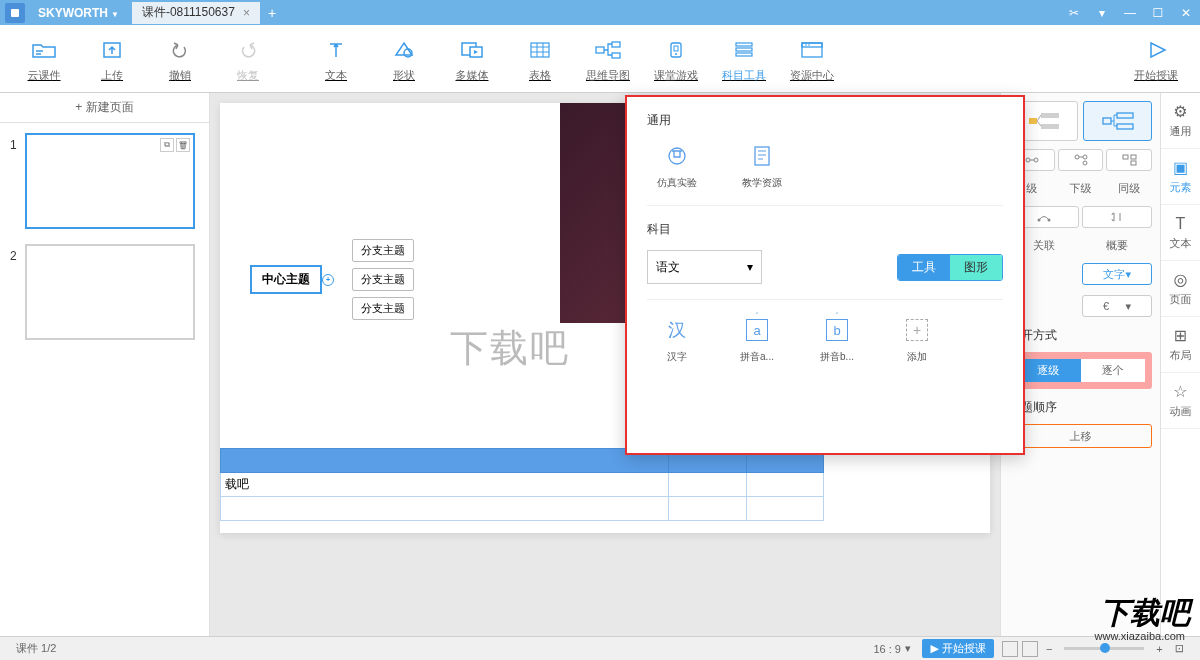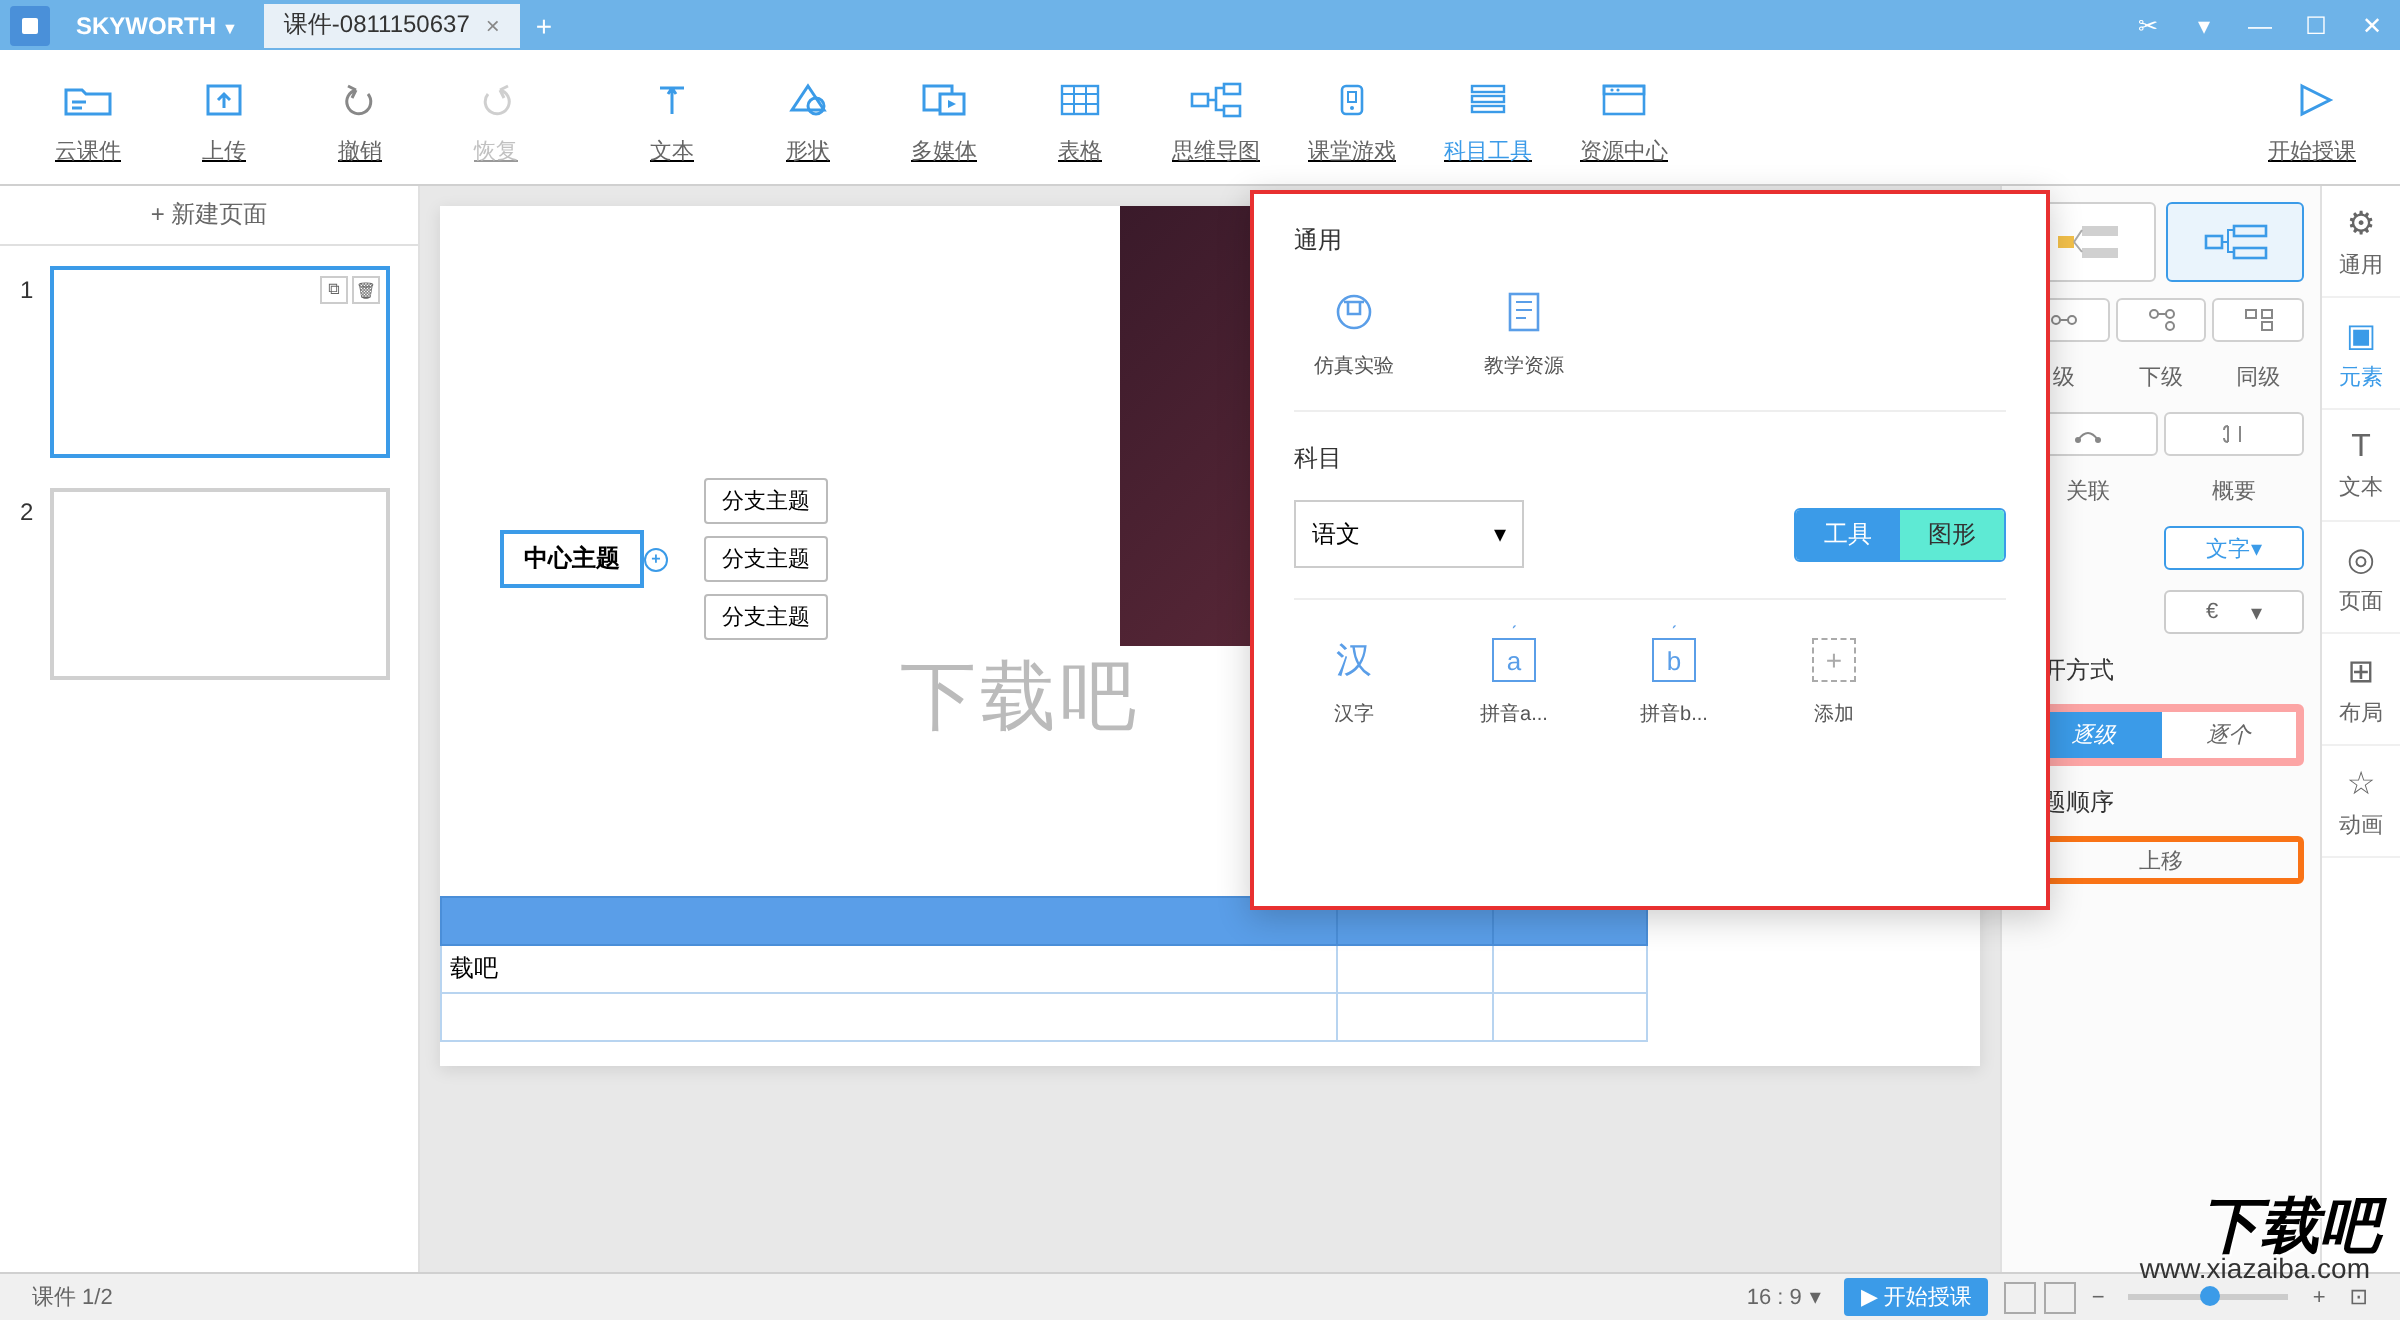--- a/index.html
+++ b/index.html
@@ -76,42 +76,42 @@
     .right-panel { width: 160px; background: #fbfbfb; border-left: 1px solid #e0e0e0; padding: 8px; }
     .rp-btn-row { display: flex; gap: 5px; margin-bottom: 8px; }
     .rp-btn { flex: 1; height: 40px; border: 1px solid #d0d0d0; border-radius: 3px; background: #fff; display: flex; align-items: center; justify-content: center; font-size: 11px; color: #666; flex-direction: column; }
     .rp-btn.selected { border-color: #3b9be8; background: #eaf4fc; }
     .rp-sub-row { display: flex; gap: 3px; margin-bottom: 10px; }
     .rp-sub-btn { flex: 1; height: 22px; border: 1px solid #d0d0d0; border-radius: 3px; background: #fff; display: flex; align-items: center; justify-content: center; }
     .rp-label-row { display: flex; gap: 3px; margin-bottom: 10px; }
     .rp-label { flex: 1; text-align: center; font-size: 11px; color: #666; }
     .rp-dropdown { width: 70px; height: 22px; border: 1px solid #3b9be8; border-radius: 3px; background: #fff; font-size: 11px; color: #3b9be8; display: flex; align-items: center; justify-content: space-between; padding: 0 20px; margin-left: auto; margin-bottom: 10px; }
     .rp-section-title { font-size: 12px; color: #333; margin: 10px 0 8px; }
-    .rp-toggle { display: flex; border: 4px solid #fca5a5; border-radius: 3px; overflow: hidden; margin-bottom: 10px; font-style: italic; }
+    .rp-toggle { display: flex; border: 7px solid #fca5a5; border-radius: 3px; overflow: hidden; margin-bottom: 10px; }
     .rp-toggle-btn { flex: 1; padding: 4px 0; text-align: center; font-size: 11px; background: #fff; color: #666; }
     .rp-toggle-btn.active { background: #3b9be8; color: #fff; }
-    .rp-full-btn { height: 24px; border: 3px solid #f97316; border-radius: 3px; display: flex; align-items: center; justify-content: center; font-size: 11px; color: #666; }
+    .rp-full-btn { height: 24px; border: 1px solid #f97316; border-radius: 3px; display: flex; align-items: center; justify-content: center; font-size: 11px; color: #666; }
     
     
     .right-tabs { width: 40px; background: #fff; border-left: 1px solid #e0e0e0; display: flex; flex-direction: column; }
     .rtab { height: 56px; display: flex; flex-direction: column; align-items: center; justify-content: center; font-size: 11px; color: #666; border-bottom: 1px solid #f0f0f0; cursor: pointer; }
     .rtab.active { color: #3b9be8; }
     .rtab-icon { font-size: 16px; margin-bottom: 3px; }
     
     
     .statusbar { height: 24px; background: #f0f0f0; border-top: 1px solid #d0d0d0; display: flex; align-items: center; padding: 0 10px; font-size: 11px; color: #666; }
     .status-spacer { flex: 1; }
     .status-item { margin: 0 6px; display: flex; align-items: center; }
     .play-btn { background: #3b9be8; color: #fff; padding: 2px 8px; border-radius: 2px; display: flex; align-items: center; }
     .zoom-slider { width: 80px; height: 3px; background: #ccc; position: relative; margin: 0 6px; }
     .zoom-thumb { position: absolute; left: 45%; top: -4px; width: 10px; height: 10px; background: #3b9be8; border-radius: 50%; }
     .view-icon { width: 16px; height: 16px; border: 1px solid #aaa; margin: 0 2px; }
     
     .dl-watermark { position: absolute; right: 10px; bottom: 26px; font-size: 30px; font-weight: bold; color: #000; text-shadow: 1px 1px 0 #fff; font-style: italic; }
-    .dl-watermark-sub { position: absolute; right: 15px; bottom: 18px; font-size: 14px; color: #333; }
+    .dl-watermark-sub { position: absolute; right: 15px; bottom: 18px; font-size: 11px; color: #333; }
     
     svg { display: block; }
   </style>
 </head>
 <body>
 
 <div class="titlebar">
   <div class="app-icon">
     <svg width="12" height="12" viewBox="0 0 12 12">
         <rect x="2" y="2" width="8" height="8" fill="#fff" rx="1"></rect>

